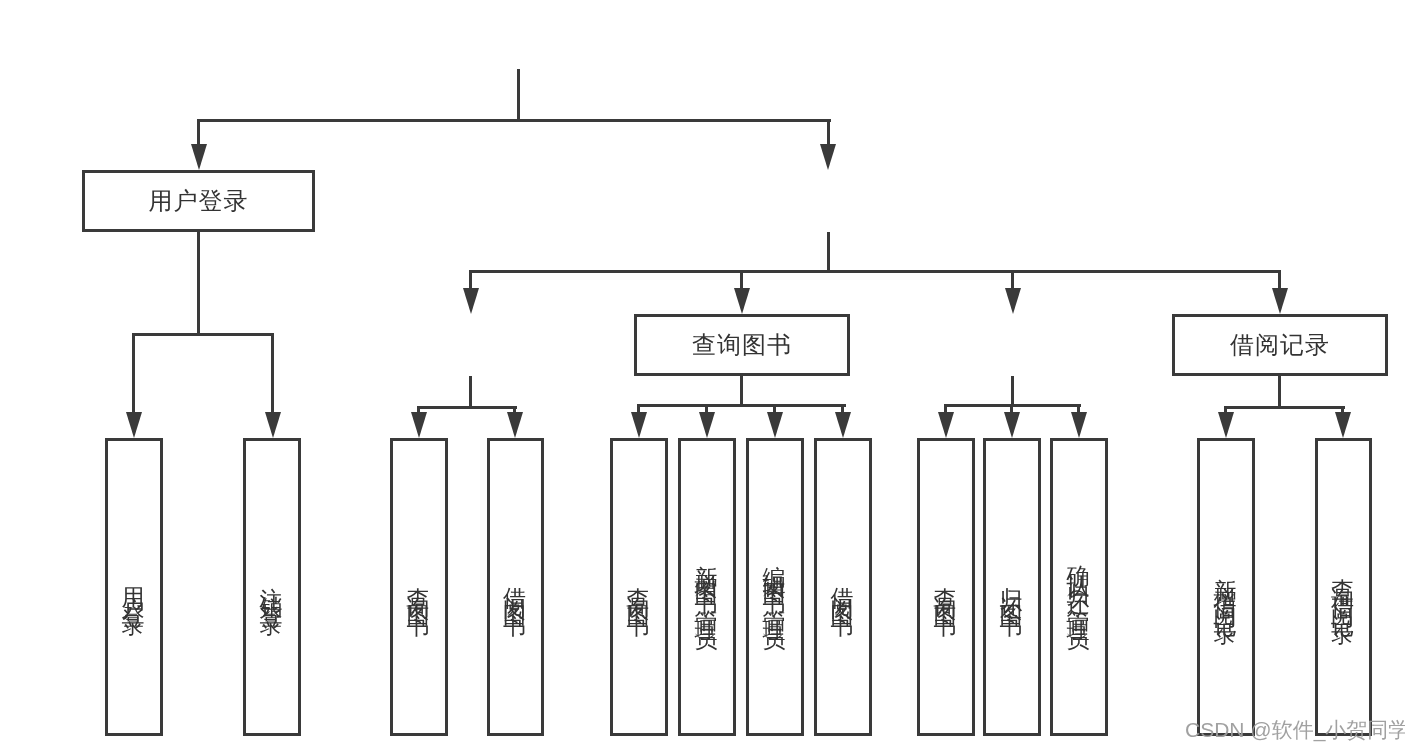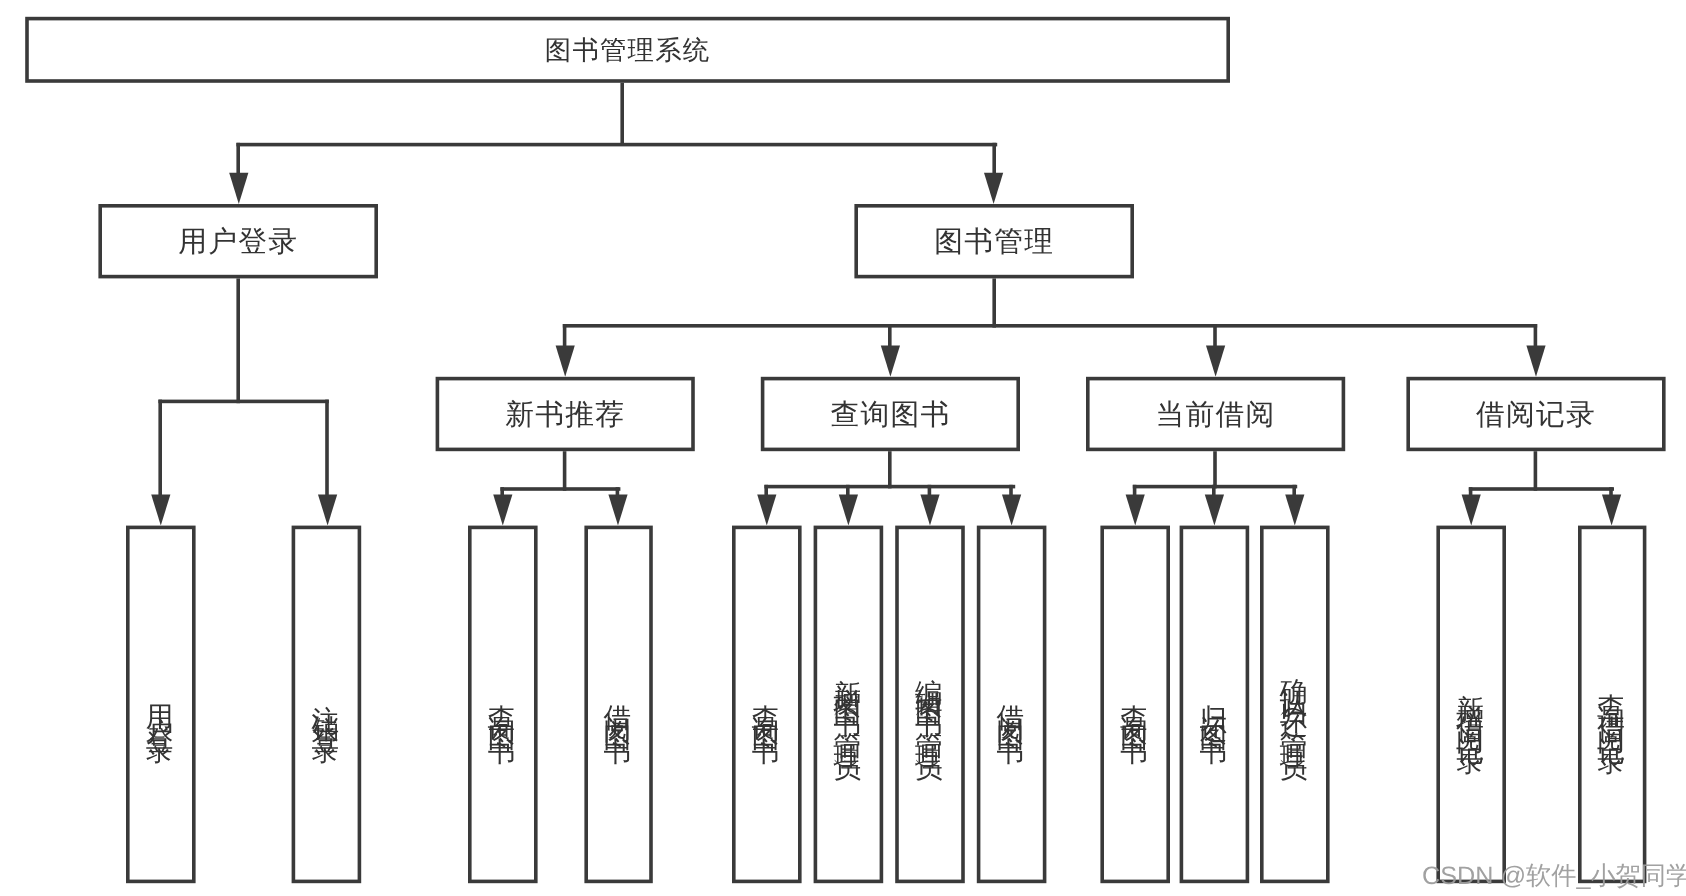--- a/index.html
+++ b/index.html
@@ -56,53 +56,49 @@
     color:var(--wm);
     opacity:.95;
     white-space:nowrap;
   }
 </style>
 </head>
 <body>
 
 <div id="canvas">
 
-  <div class="box root" style="left:21px;top:14px;width:1004px;height:55px">图书管理系统</div>
 
   <div class="v" style="left:517px;top:69px;height:51px"></div>
   <div class="h" style="left:197px;top:119px;width:634px"></div>
   <div class="v" style="left:197px;top:119px;height:29px"></div>
   <div class="arrow" style="left:191px;top:144px"></div>
   <div class="v" style="left:827px;top:119px;height:29px"></div>
   <div class="arrow" style="left:820px;top:144px"></div>
 
   <div class="box" style="left:82px;top:170px;width:233px;height:62px">用户登录</div>
-  <div class="box" style="left:712px;top:170px;width:233px;height:62px">图书管理</div>
 
   <div class="v" style="left:197px;top:232px;height:104px"></div>
   <div class="h" style="left:132px;top:333px;width:142px"></div>
   <div class="v" style="left:132px;top:333px;height:80px"></div>
   <div class="arrow" style="left:126px;top:412px"></div>
   <div class="v" style="left:271px;top:333px;height:80px"></div>
   <div class="arrow" style="left:265px;top:412px"></div>
 
   <div class="v" style="left:827px;top:232px;height:41px"></div>
   <div class="h" style="left:469px;top:270px;width:812px"></div>
   <div class="v" style="left:469px;top:270px;height:22px"></div>
   <div class="arrow" style="left:463px;top:288px"></div>
   <div class="v" style="left:740px;top:270px;height:22px"></div>
   <div class="arrow" style="left:734px;top:288px"></div>
   <div class="v" style="left:1011px;top:270px;height:22px"></div>
   <div class="arrow" style="left:1005px;top:288px"></div>
   <div class="v" style="left:1278px;top:270px;height:22px"></div>
   <div class="arrow" style="left:1272px;top:288px"></div>
 
-  <div class="box" style="left:363px;top:314px;width:216px;height:62px">新书推荐</div>
   <div class="box" style="left:634px;top:314px;width:216px;height:62px">查询图书</div>
-  <div class="box" style="left:905px;top:314px;width:216px;height:62px">当前借阅</div>
   <div class="box" style="left:1172px;top:314px;width:216px;height:62px">借阅记录</div>
 
   <div class="v" style="left:469px;top:376px;height:33px"></div>
   <div class="h" style="left:417px;top:406px;width:100px"></div>
   <div class="v" style="left:417px;top:406px;height:10px"></div>
   <div class="arrow" style="left:411px;top:412px"></div>
   <div class="v" style="left:513px;top:406px;height:10px"></div>
   <div class="arrow" style="left:507px;top:412px"></div>
 
   <div class="v" style="left:740px;top:376px;height:31px"></div>

